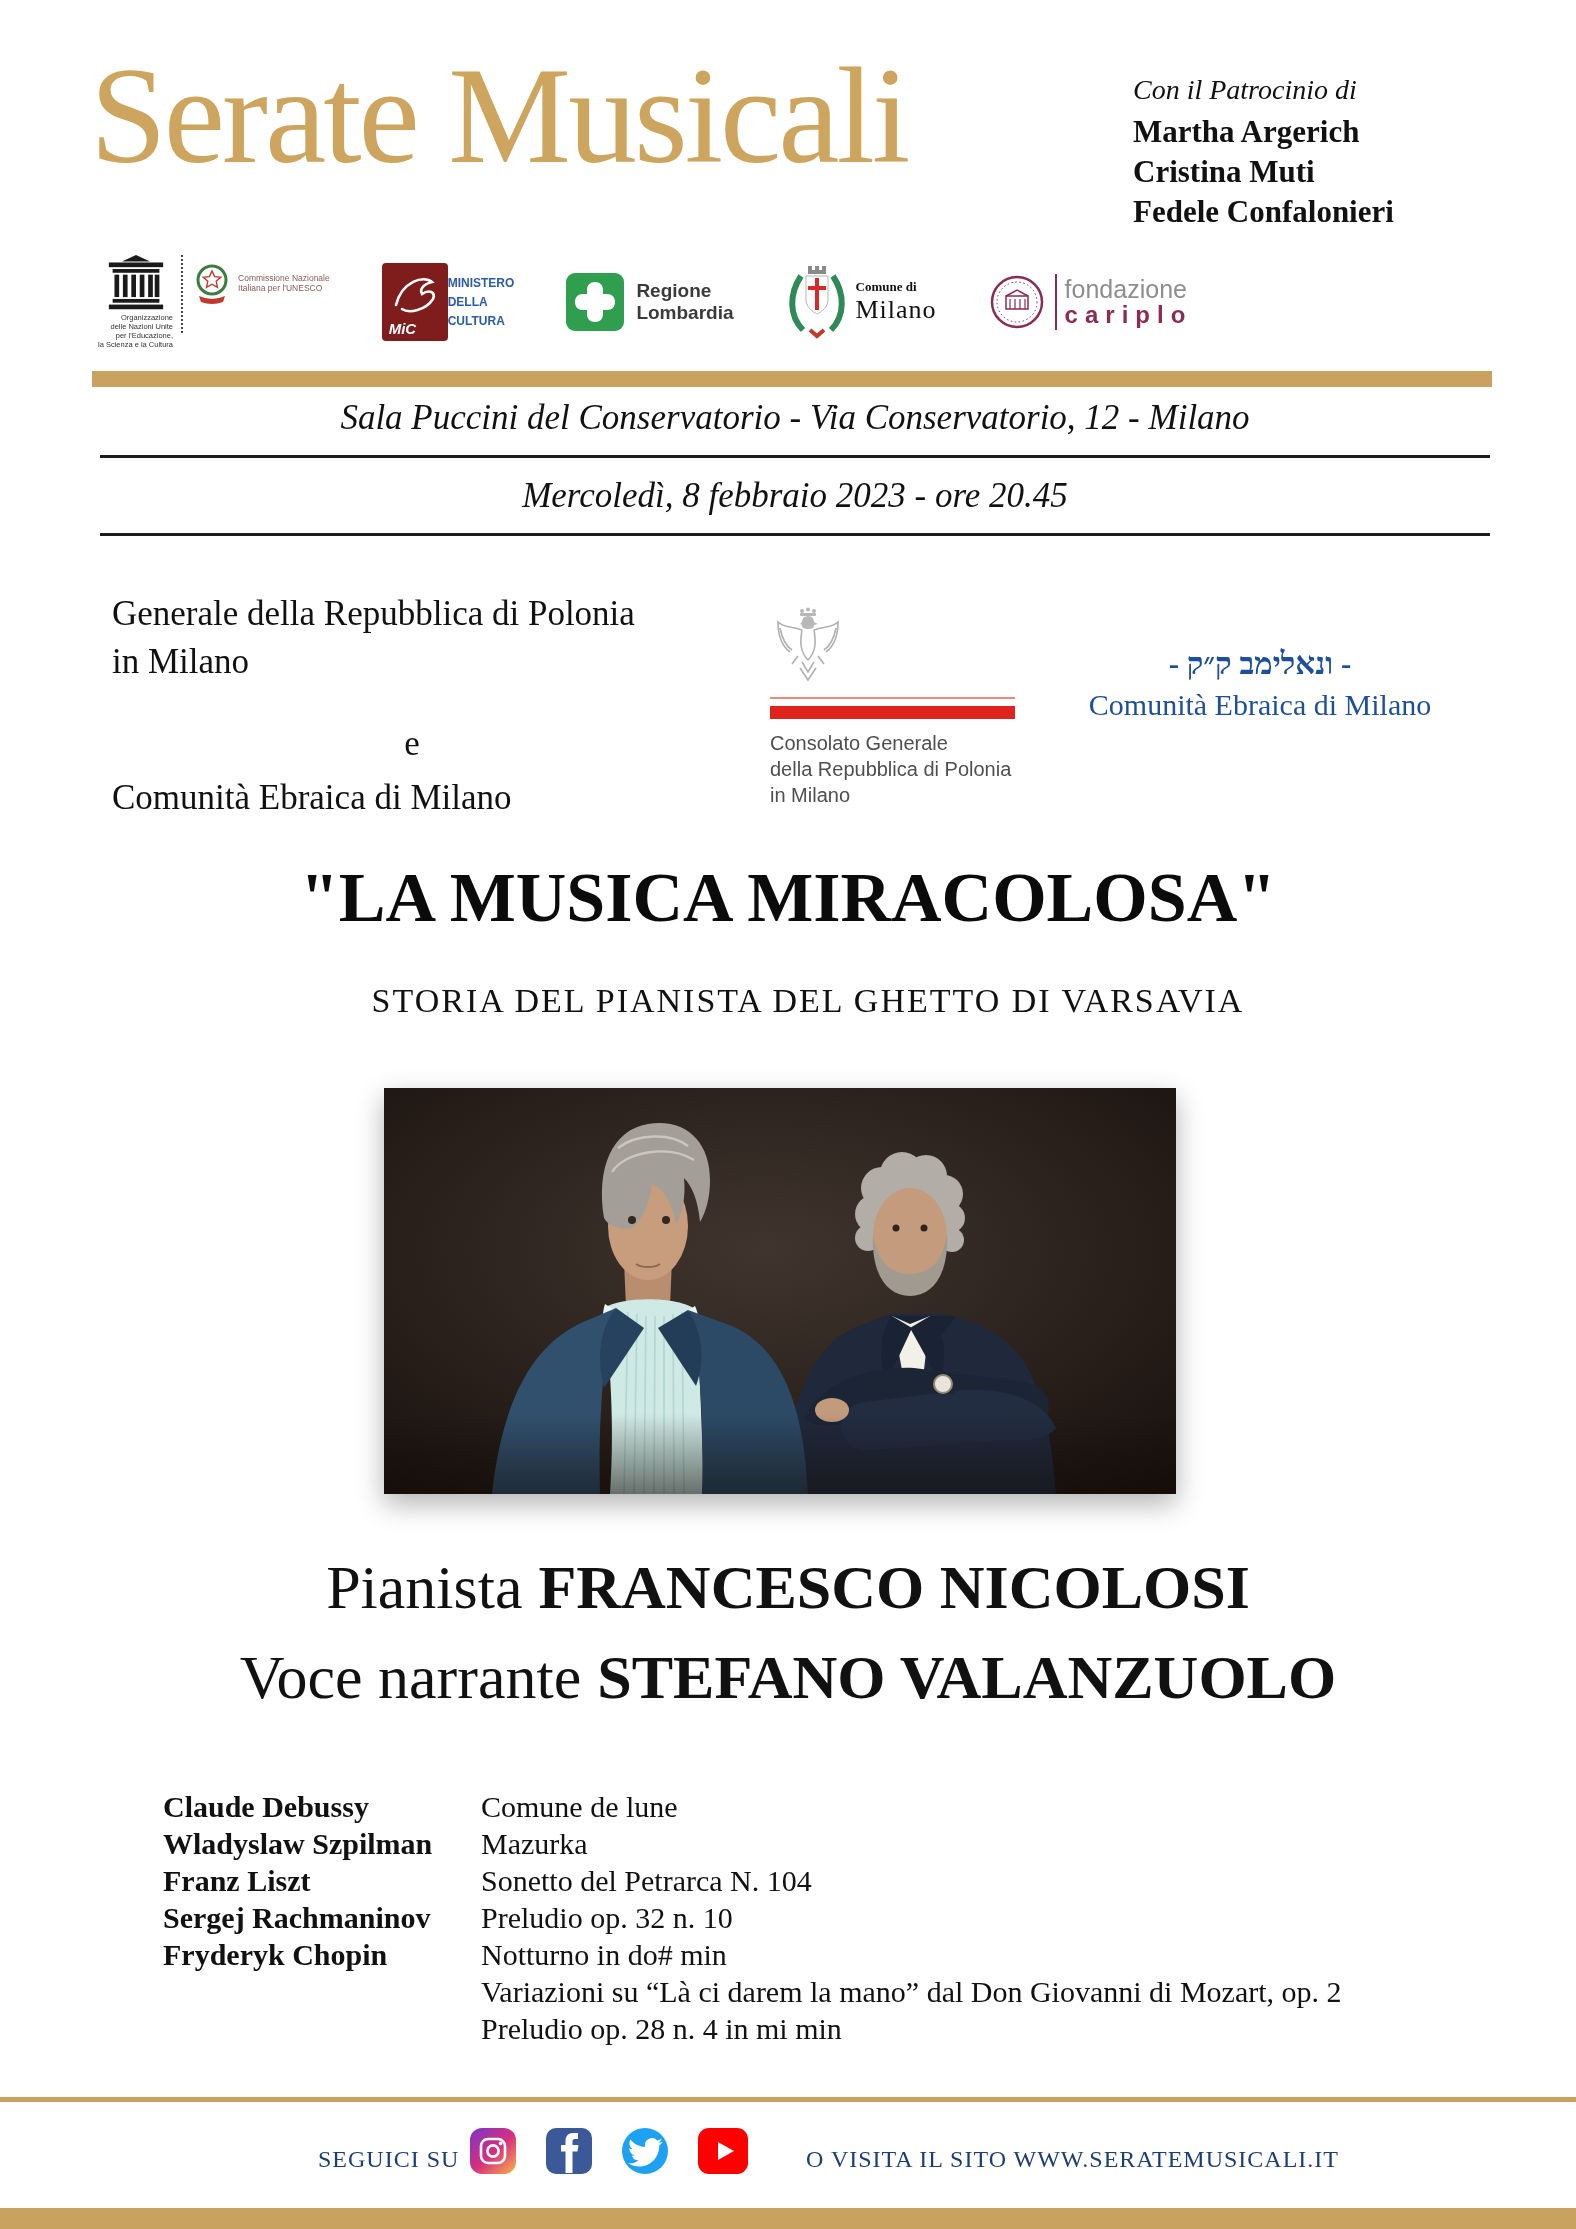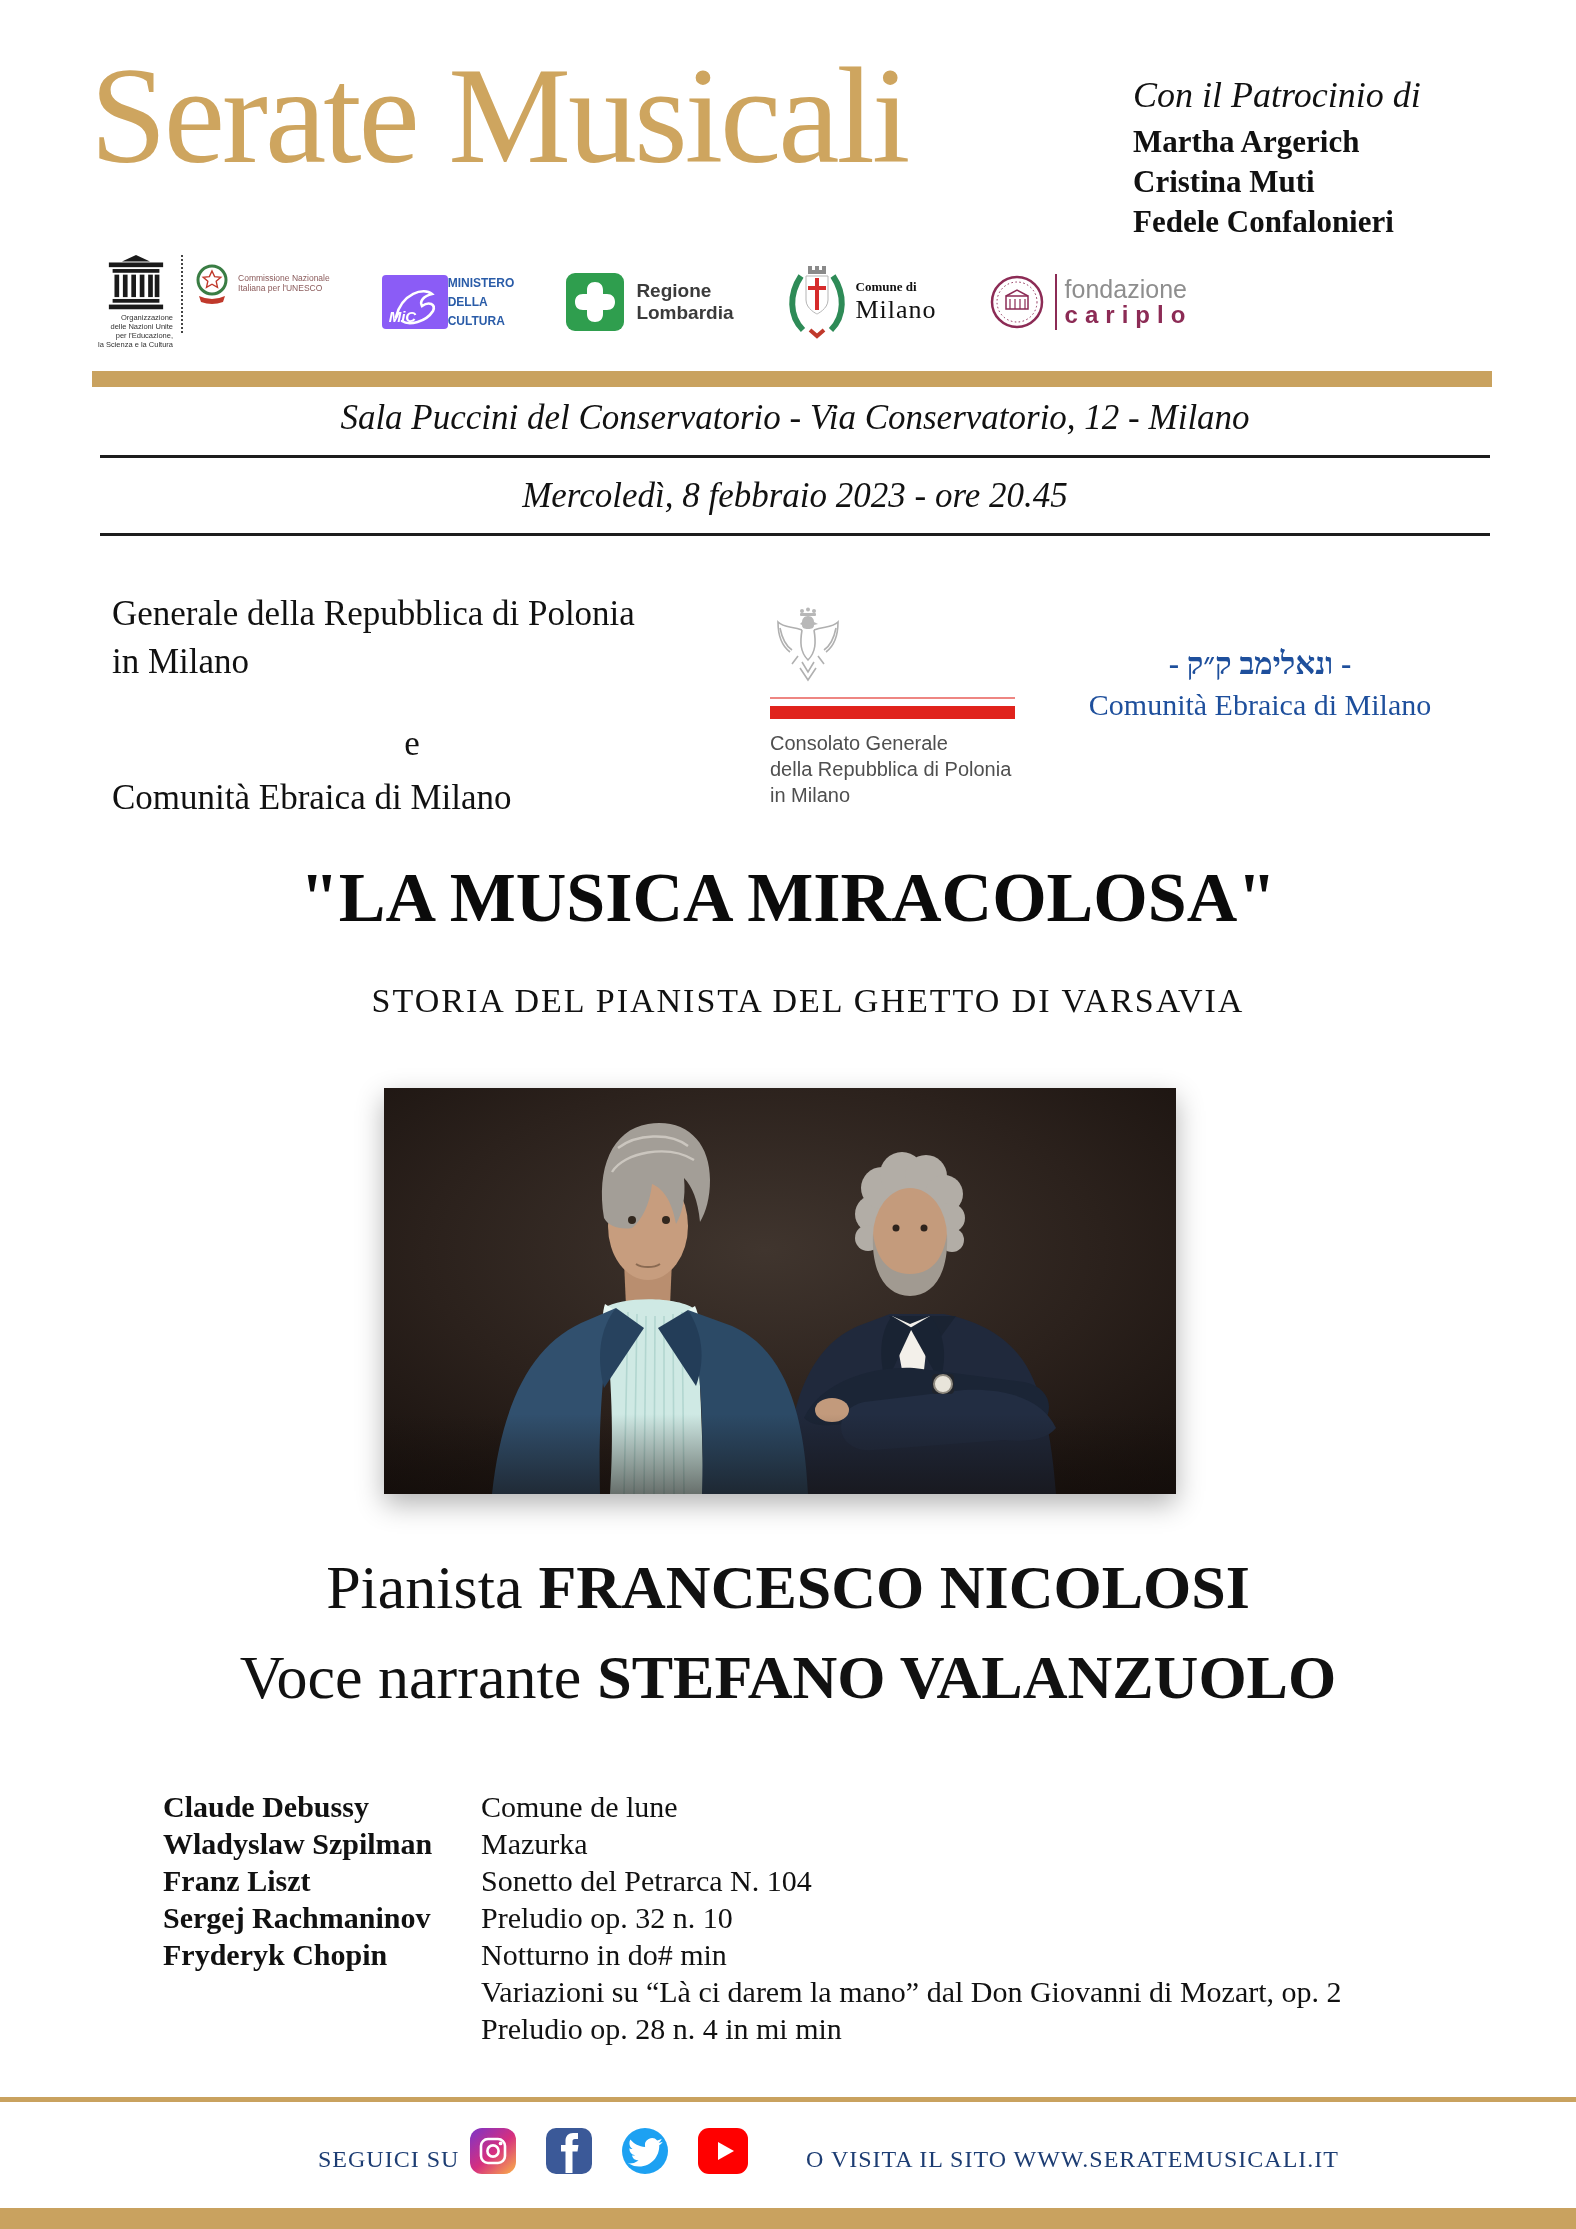--- a/index.html
+++ b/index.html
@@ -3,31 +3,31 @@
 <meta charset="utf-8">
 <style>
   html,body{margin:0;padding:0;background:#ffffff;}
   .page{position:relative;width:1576px;height:2229px;background:#ffffff;overflow:hidden;
         font-family:"Liberation Serif",serif;color:#111;}
 
   
   .logo-text{position:absolute;left:90px;top:40px;font-size:138px;line-height:1.1;
              color:#CEA55F;letter-spacing:-3px;white-space:nowrap;}
   .patronage{position:absolute;left:1133px;top:74px;}
-  .patronage-label{font-style:italic;font-size:36px;margin-bottom:6px;}
+  .patronage-label{font-style:italic;font-size:28px;margin-bottom:6px;}
   .patron{font-weight:bold;font-size:31px;line-height:40px;white-space:nowrap;}
 
   
   .logos{position:absolute;left:98px;top:256px;height:92px;display:flex;align-items:center;gap:52px;}
   .plogo{display:flex;align-items:center;}
   .u-col{display:flex;flex-direction:column;align-items:center;}
   .u-small{font-family:"Liberation Sans",sans-serif;font-size:7.5px;line-height:9px;color:#333;text-align:right;}
   .u-dots{height:78px;border-left:2px dotted #444;margin:0 8px;}
   .u-comm{font-family:"Liberation Sans",sans-serif;font-size:8.5px;line-height:10px;color:#8a5a5a;margin-left:5px;}
-  .mic-square{position:relative;width:66px;height:54px;background:#8b5cf6;border-radius:4px;flex:none;}
+  .mic-square{position:relative;width:66px;height:78px;background:#7f1d1d;border-radius:4px;flex:none;}
   .mic-badge{position:absolute;left:7px;bottom:4px;color:#fff;font-weight:bold;font-style:italic;
              font-family:"Liberation Sans",sans-serif;font-size:15px;}
   .mic-text{font-family:"Liberation Sans",sans-serif;font-weight:bold;color:#2A5CA8;
             font-size:12px;line-height:19px;}
   .lomb-square{width:58px;height:58px;background:#2F9E4E;border-radius:9px;flex:none;}
   .lomb-text{font-family:"Liberation Sans",sans-serif;font-weight:bold;color:#3b3b3b;
              font-size:19px;line-height:22px;margin-left:12px;}
   .comune-text{margin-left:8px;}
   .comune-line1{font-size:13px;font-weight:bold;}
   .comune-line2{font-size:26px;letter-spacing:1px;}

